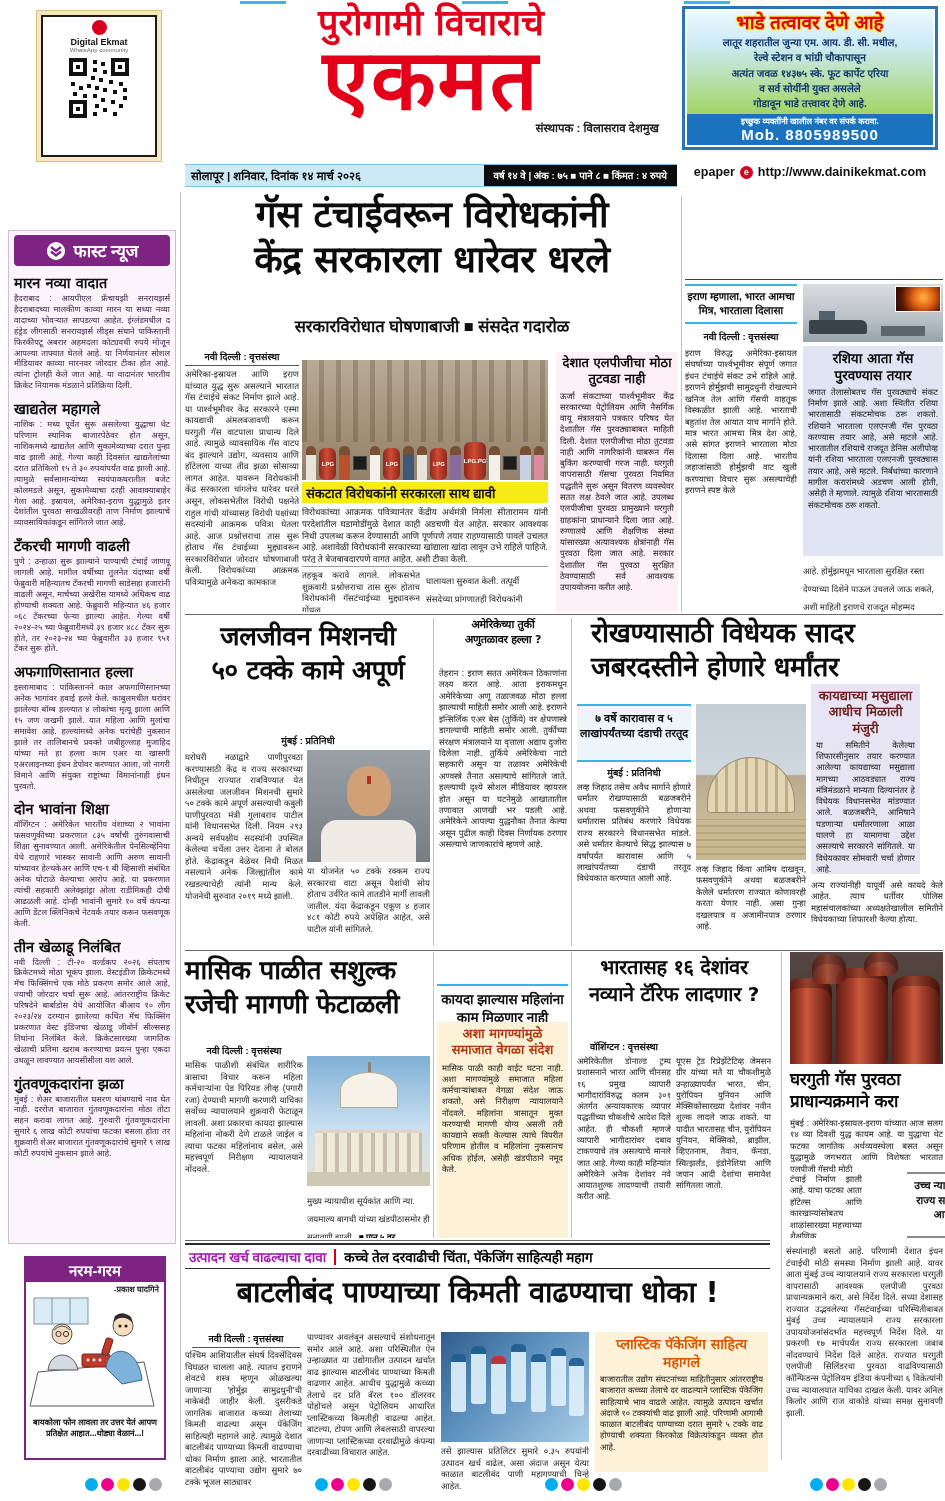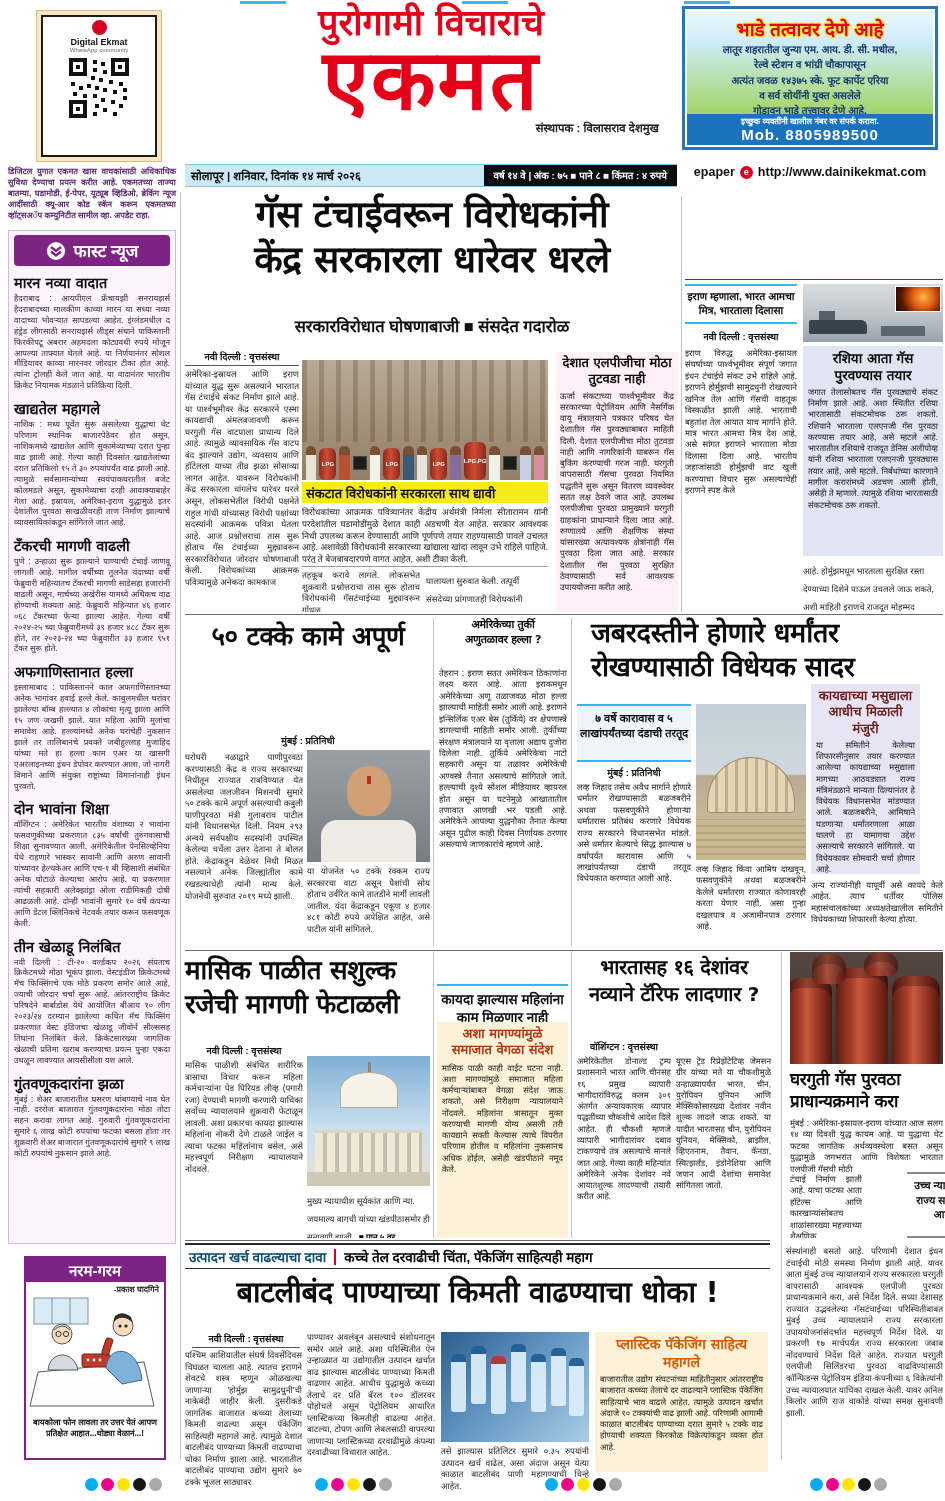--- a/index.html
+++ b/index.html
@@ -21,21 +21,21 @@
 .qr-inner{width:100%;height:100%;background:#fff;border:2px solid #1a1a1a;display:flex;flex-direction:column;align-items:center;padding-top:3px;}
 .qr-logo{width:15px;height:15px;border-radius:50%;background:#d8001f;margin-bottom:2px;}
 .qr-brand{font-size:9px;font-weight:bold;color:#111;}
 .qr-sub{font-size:6px;color:#666;margin-bottom:3px;}
 .qr-note{position:absolute;left:0;top:158px;width:168px;font-size:8.2px;line-height:1.35;font-weight:bold;color:#5b2a6e;text-align:justify;}
 .masthead{position:absolute;left:185px;top:4px;width:492px;height:158px;text-align:center;}
 .tagline{font-size:36px;font-weight:900;color:#e50019;line-height:1.05;font-family:"DejaVu Sans","Liberation Sans",sans-serif;}
 .paper-name{font-size:84px;font-weight:900;color:#e50019;line-height:1.0;margin-top:-4px;font-family:"DejaVu Sans","Liberation Sans",sans-serif;letter-spacing:2px;}
 .founder{font-size:11.5px;font-weight:bold;color:#222;text-align:right;padding-right:18px;margin-top:-2px;}
 .ad-box{position:absolute;left:682px;top:6px;width:256px;height:144px;border:3px solid #2d74b5;box-shadow:inset 0 0 0 2px #fff;background:linear-gradient(180deg,#eef9fe 0%,#cdebf7 25%,#a8d876 70%,#7cbd3c 100%);text-align:center;overflow:hidden;}
-.ad-title{font-size:19px;font-weight:900;color:#e2001a;margin-top:7px;text-shadow:-1px -1px 0 #ffe93c,1px -1px 0 #ffe93c,-1px 1px 0 #ffe93c,1px 1px 0 #ffe93c;}
+.ad-title{font-size:19px;font-weight:900;color:#e2001a;margin-top:0;text-shadow:-1px -1px 0 #ffe93c,1px -1px 0 #ffe93c,-1px 1px 0 #ffe93c,1px 1px 0 #ffe93c;}
 .ad-line{font-size:10.2px;font-weight:bold;color:#14386b;line-height:1.5;text-align:center;}
 .ad-footer{position:absolute;left:2px;right:2px;bottom:2px;background:#1b72bd;color:#fff;padding:1px 0 2px;}
 .ad-note{font-size:8.2px;font-weight:bold;}
 .ad-mob{font-size:15px;font-weight:900;letter-spacing:1px;}
 .epaper-row{position:absolute;left:682px;top:160px;width:256px;height:24px;display:flex;align-items:center;justify-content:center;gap:5px;font-weight:bold;font-size:12.5px;color:#111;}
 .ep-icon{width:13px;height:13px;border-radius:50%;background:#d8001f;color:#fff;font-size:9px;font-weight:bold;display:inline-flex;align-items:center;justify-content:center;}
 .date-strip{position:absolute;left:185px;top:164px;width:492px;height:23px;background:#cde9f6;border-top:1px solid #7fc4e4;border-bottom:1px solid #7fc4e4;display:flex;justify-content:space-between;align-items:center;padding-left:6px;font-weight:900;font-size:11.5px;color:#0c0c0c;}
 .edition{background:#0d0d0d;color:#fff;font-size:9.8px;font-weight:bold;padding:4px 10px;}
 
 .sidebar{position:absolute;left:8px;top:230px;width:168px;height:1014px;background:#fbf4fb;border:1px solid #d5b8dc;padding:4px 5px;overflow:hidden;}
@@ -75,21 +75,21 @@
 .p-bottles{background:linear-gradient(135deg,#2e5d8c 0%,#5f93c0 45%,#a9cde6 100%);}
 .bottle{position:absolute;width:15px;height:58px;border-radius:5px 5px 3px 3px;background:linear-gradient(180deg,#1f5e92 0 8px,#ddeffa 8px 100%);opacity:.92;}
 
 .note-box{font-weight:900;font-size:13px;text-align:center;color:#0e0e0e;line-height:1.35;padding:5px 2px;}
 .pinkbox{background:#fdf0f6;padding:3px 4px;}
 .bluebox{background:#dfe5f2;padding:4px 5px;}
 .lavbox{background:#e7e4f3;padding:4px 5px;}
 .creambox{background:#fdf2d8;padding:4px 5px;}
 .boxtitle{font-weight:900;text-align:center;line-height:1.25;font-family:"DejaVu Sans","Liberation Sans",sans-serif;}
 .kicker{position:absolute;left:185px;top:1243px;width:585px;height:26px;border-top:2px solid #2b2b2b;border-bottom:1px solid #2b2b2b;display:flex;align-items:center;gap:8px;padding-left:4px;font-weight:900;font-size:13.5px;}
-.kick-red{color:#0c4a6e;}
+.kick-red{color:#a21caf;}
 .kick-sep{width:2px;height:16px;background:#d40016;}
 .regdots{position:absolute;top:1478px;display:flex;gap:3px;}
 .regdots i{width:13px;height:13px;border-radius:50%;display:block;}
 .rd-c{background:#00adee;}.rd-m{background:#ec008c;}.rd-y{background:#ffe600;}.rd-k{background:#161616;}.rd-g{background:#a7a9ac;}
 .inset-order{border-top:2px solid #8a8a8a;border-bottom:2px solid #8a8a8a;font-weight:900;font-size:10.5px;text-align:center;line-height:1.4;padding:4px 1px;color:#101010;margin-left:41px;}
 </style>
 </head>
 <body>
 
 <div id="page">
@@ -139,21 +139,20 @@
             <rect x="52" y="48" width="4" height="4"></rect>
               <rect x="28" y="48" width="4" height="4"></rect>
               <rect x="36" y="52" width="4" height="4"></rect>
               <rect x="46" y="56" width="4" height="4"></rect>
             <rect x="26" y="56" width="4" height="4"></rect>
               <rect x="56" y="40" width="4" height="4"></rect>
           </g>
         </svg>
       </div>
     </div>
-    <div class="qr-note">डिजिटल युगात एकमत खास वाचकांसाठी अधिकाधिक सुविधा देण्याचा प्रयत्न करीत आहे. एकमतच्या ताज्या बातम्या, घडामोडी, ई-पेपर, यूट्यूब व्हिडिओ, ब्रेकिंग न्यूज आदींसाठी क्यू-आर कोड स्कॅन करून एकमतच्या व्हॉट्सअॅप कम्युनिटीत सामील व्हा. अपडेट राहा.</div>
   </div>
 
   <div class="masthead">
     <div class="tagline">पुरोगामी विचाराचे</div>
     <div class="paper-name">एकमत</div>
     <div class="founder">संस्थापक : विलासराव देशमुख</div>
   </div>
 
   <div class="ad-box">
     <div class="ad-title">भाडे तत्वावर देणे आहे</div>
@@ -308,20 +307,21 @@
     <div class="bd" style="font-size:8.3px;">जगात तेलासोबतच गॅस पुरवठ्याचे संकट निर्माण झाले आहे. अशा स्थितीत रशिया भारतासाठी संकटमोचक ठरू शकतो. रशियाने भारताला एलएनजी गॅस पुरवठा करण्यास तयार आहे, असे म्हटले आहे. भारतातील रशियाचे राजदूत डेनिस अलीपोव्ह यांनी रशिया भारताला एलएनजी पुरवठ्यास तयार आहे, असे म्हटले. निर्बंधांच्या कारणाने मागील करारांमध्ये अडचण आली होती, असेही ते म्हणाले. त्यामुळे रशिया भारतासाठी संकटमोचक ठरू शकतो.</div>
   </div>
   <div class="abs" style="left:803px;top:560px;width:140px;height:52px;overflow:hidden;">
     <span class="bd" style="display:inline;">आहे. होर्मुझमधून भारताला सुरक्षित रस्ता देण्याच्या दिशेने पाऊल उचलले जाऊ शकते, अशी माहिती इराणचे राजदूत मोहम्मद फजाहली यांनी दिली. पत्रकारांशी दिल्लीत संवाद</span>
     
   </div>
 
   <div class="hline" style="left:185px;top:614px;width:758px;background:#6b6b6b;"></div>
 
   <div class="abs hl" style="left:185px;top:620px;width:246px;font-size:26px;line-height:1.3;">
+    <div>जलजीवन मिशनची</div>
     <div>५० टक्के कामे अपूर्ण</div>
   </div>
   <div class="abs byline" style="left:185px;top:734px;width:246px;border-bottom:none;">मुंबई : प्रतिनिधी</div>
   <div class="abs bd" style="left:185px;top:752px;width:118px;height:194px;">घरोघरी नळाद्वारे पाणीपुरवठा करण्यासाठी केंद्र व राज्य सरकारच्या निधीतून राज्यात राबविण्यात येत असलेल्या जलजीवन मिशनची सुमारे ५० टक्के कामे अपूर्ण असल्याची कबुली पाणीपुरवठा मंत्री गुलाबराव पाटील यांनी विधानसभेत दिली. नियम २९३ अन्वये सर्वपक्षीय सदस्यांनी उपस्थित केलेल्या चर्चेला उत्तर देताना ते बोलत होते. केंद्राकडून वेळेवर निधी मिळत नसल्याने अनेक जिल्ह्यांतील कामे रखडल्याचेही त्यांनी मान्य केले. योजनेची सुरुवात २०१९ मध्ये झाली.</div>
   <div class="photo p-portrait" style="left:307px;top:750px;width:123px;height:112px;">
     <div class="torso"></div>
     <div class="head"></div>
     <div class="mark"></div>
   </div>
   <div class="abs bd" style="left:307px;top:866px;width:123px;height:80px;">या योजनेत ५० टक्के रक्कम राज्य सरकारचा वाटा असून पैशांची सोय होताच उर्वरित कामे तातडीने मार्गी लावली जातील. यंदा केंद्राकडून एकूण ४ हजार ४८१ कोटी रुपये अपेक्षित आहेत, असे पाटील यांनी सांगितले.</div>
@@ -330,22 +330,22 @@
 
   <div class="abs hl" style="left:439px;top:618px;width:128px;font-size:11px;line-height:1.35;">
     <div>अमेरिकेच्या तुर्की</div>
     <div>अणुतळावर हल्ला ?</div>
   </div>
   <div class="abs bd" style="left:439px;top:668px;width:128px;height:278px;font-size:8.4px;">तेहरान : इराण सतत अमेरिकन ठिकाणांना लक्ष्य करत आहे. आता इराकमधून अमेरिकेच्या अणू तळाजवळ मोठा हल्ला झाल्याची माहिती समोर आली आहे. इराणने इन्सिर्लिक एअर बेस (तुर्किये) वर क्षेपणास्त्रे डागल्याची माहिती समोर आली. तुर्कीच्या संरक्षण मंत्रालयाने या वृत्ताला अद्याप दुजोरा दिलेला नाही. तुर्किये अमेरिकेचा नाटो सहकारी असून या तळावर अमेरिकेची अण्वस्त्रे तैनात असल्याचे सांगितले जाते. हल्ल्याची दृश्ये सोशल मीडियावर व्हायरल होत असून या घटनेमुळे आखातातील तणावात आणखी भर पडली आहे. अमेरिकेने आपल्या युद्धनौका तैनात केल्या असून पुढील काही दिवस निर्णायक ठरणार असल्याचे जाणकारांचे म्हणणे आहे.</div>
 
   <div class="vline" style="left:571px;top:618px;height:328px;"></div>
 
   <div class="abs hl" style="left:577px;top:616px;width:366px;font-size:27px;line-height:1.25;text-align:left;padding-left:14px;">
+    <div>रोखण्यासाठी विधेयक सादर</div>
     <div>जबरदस्तीने होणारे धर्मांतर</div>
-    <div>रोखण्यासाठी विधेयक सादर</div>
   </div>
   <div class="abs cyanrule note-box" style="left:577px;top:704px;width:114px;height:58px;font-size:11px;background:#eef5fa;">७ वर्षे कारावास व ५ लाखांपर्यंतच्या दंडाची तरतूद</div>
   <div class="abs byline" style="left:577px;top:766px;width:114px;border-bottom:none;">मुंबई : प्रतिनिधी</div>
   <div class="abs bd" style="left:577px;top:782px;width:114px;height:164px;font-size:8.4px;">लव्ह जिहाद तसेच अवैध मार्गाने होणारे धर्मांतर रोखण्यासाठी बळजबरीने अथवा फसवणुकीने होणाऱ्या धर्मांतरास प्रतिबंध करणारे विधेयक राज्य सरकारने विधानसभेत मांडले. असे धर्मांतर केल्याचे सिद्ध झाल्यास ७ वर्षांपर्यंत कारावास आणि ५ लाखांपर्यंतच्या दंडाची तरतूद विधेयकात करण्यात आली आहे.</div>
   <div class="photo p-vidhan" style="left:696px;top:704px;width:110px;height:156px;">
     <div class="dome"></div>
     <div class="base"></div>
   </div>
   <div class="abs bd" style="left:696px;top:864px;width:110px;height:82px;font-size:8.4px;">लव्ह जिहाद किंवा आमिष दाखवून, फसवणुकीने अथवा बळजबरीने केलेले धर्मांतरण राज्यात कोणावरही करता येणार नाही. असा गुन्हा दखलपात्र व अजामीनपात्र ठरणार आहे.</div>
   <div class="abs lavbox" style="left:811px;top:684px;width:109px;height:190px;overflow:hidden;">

